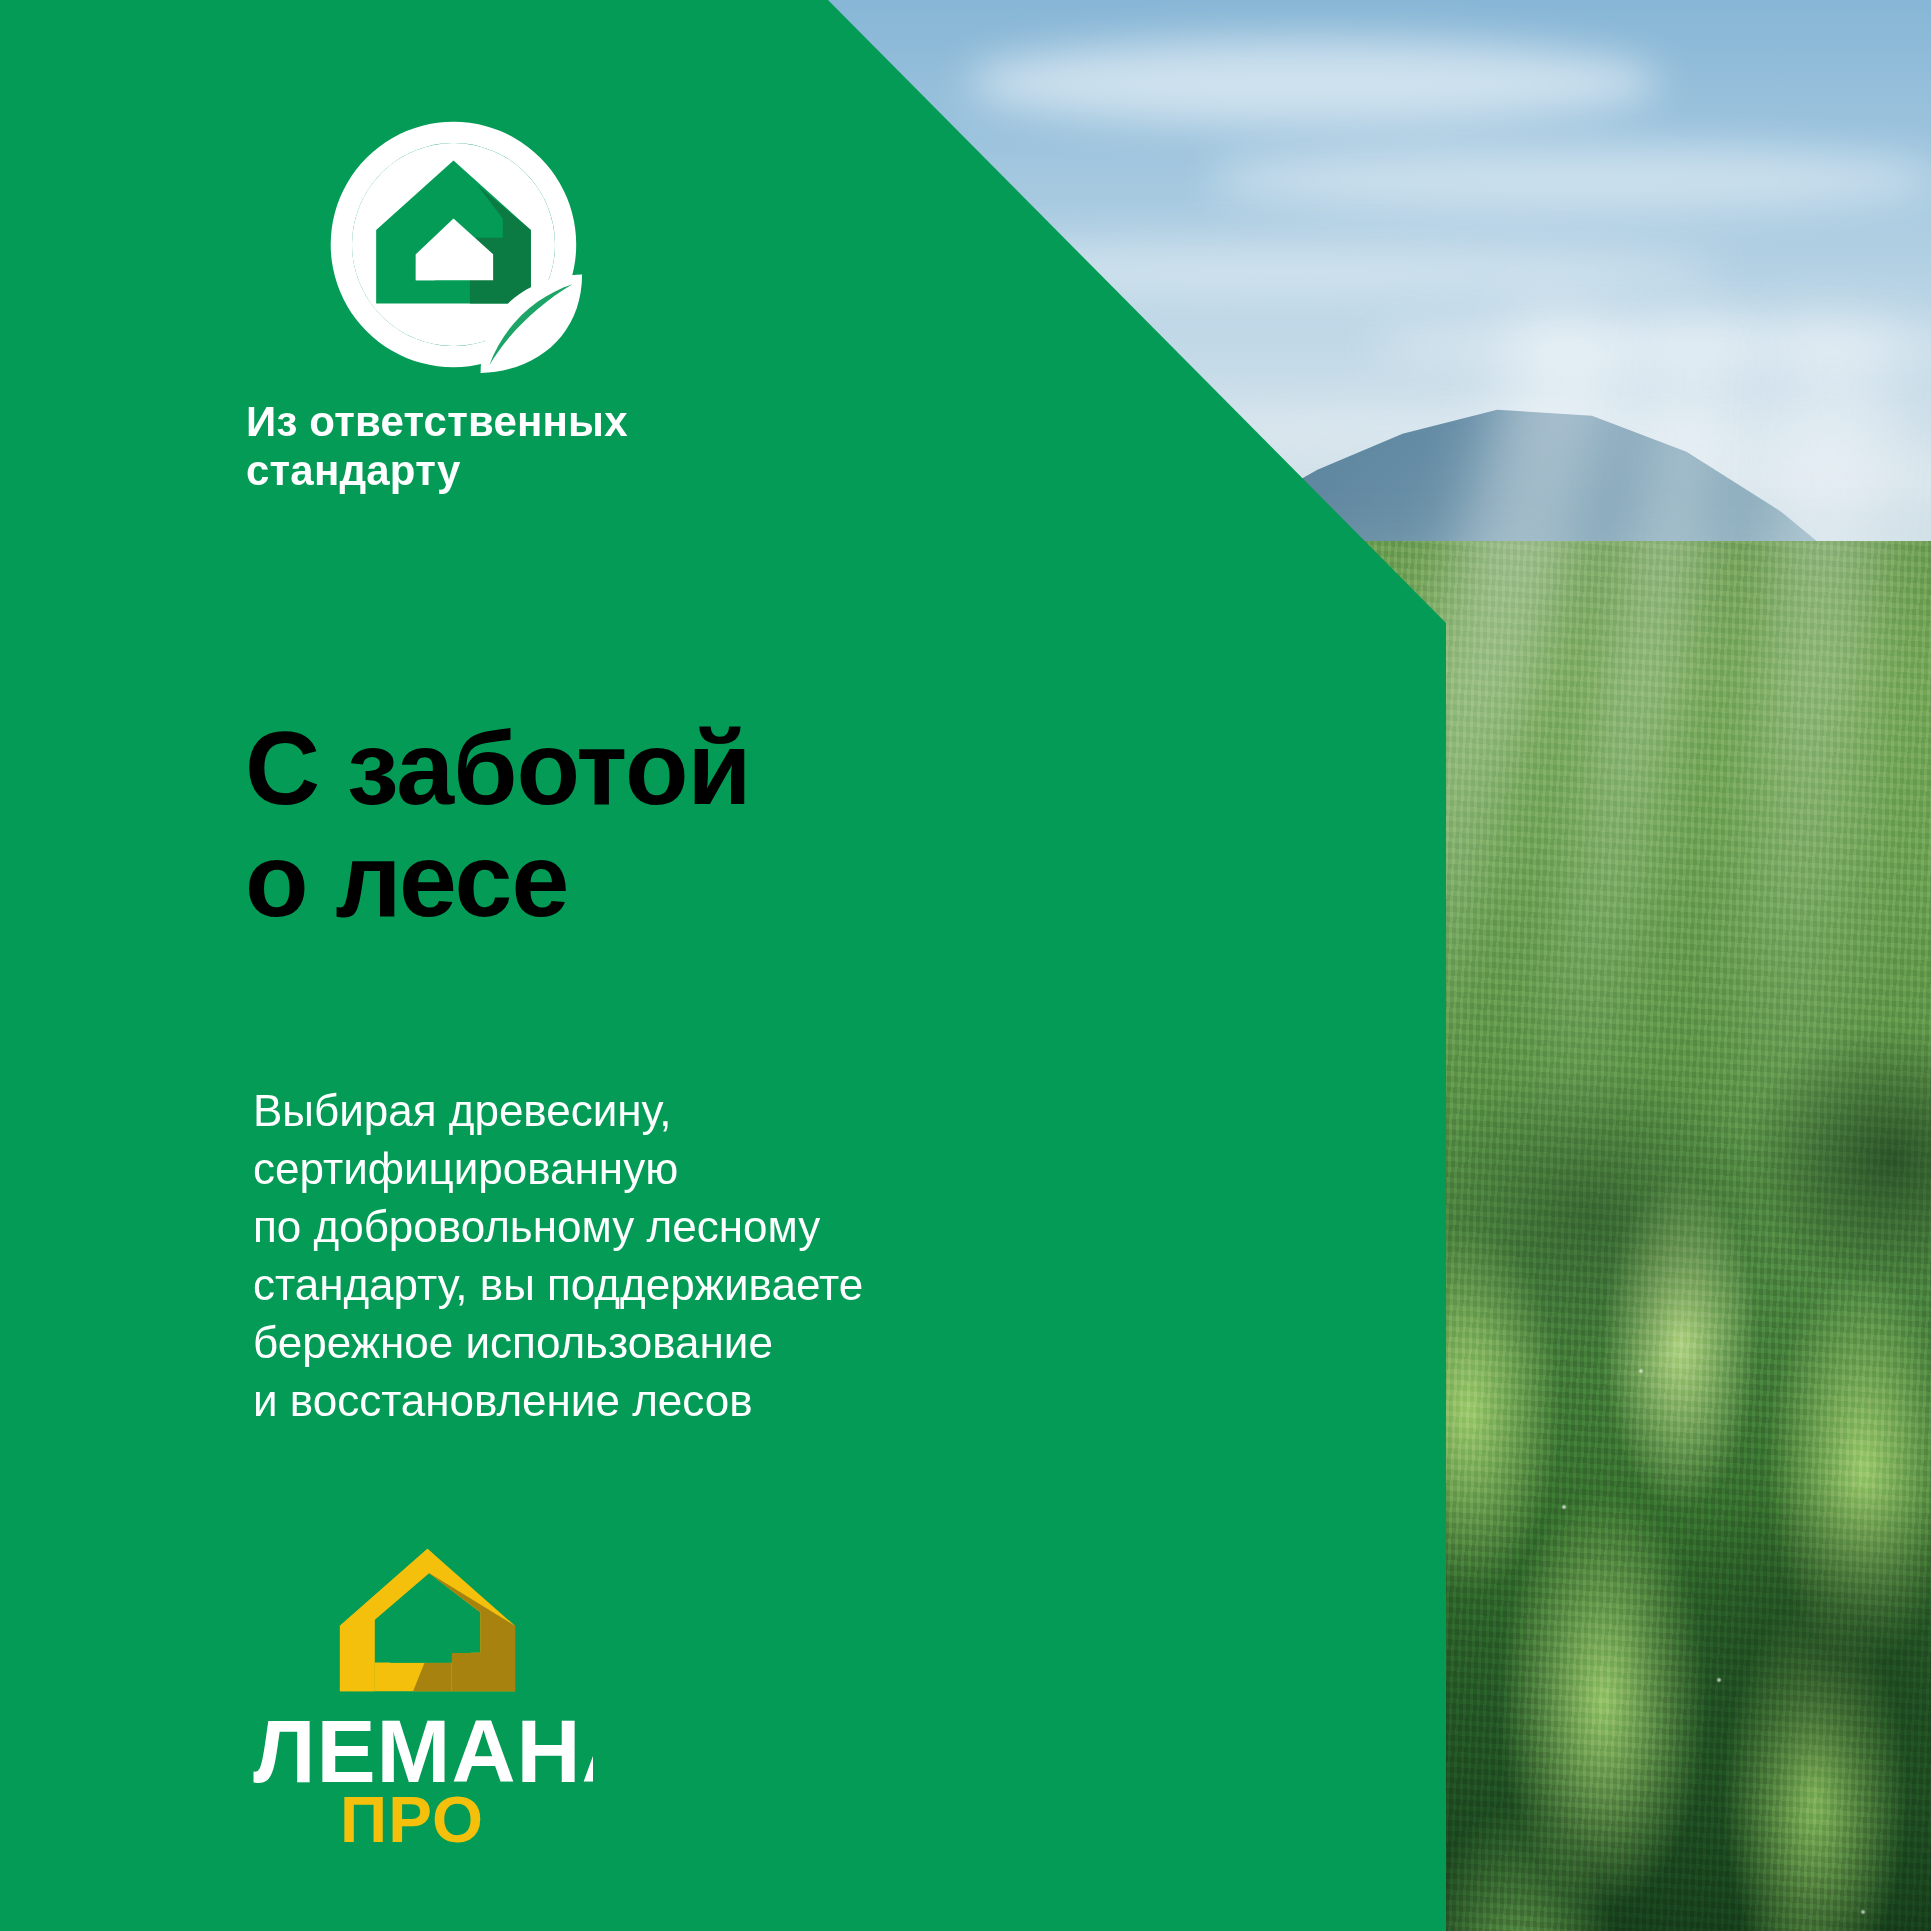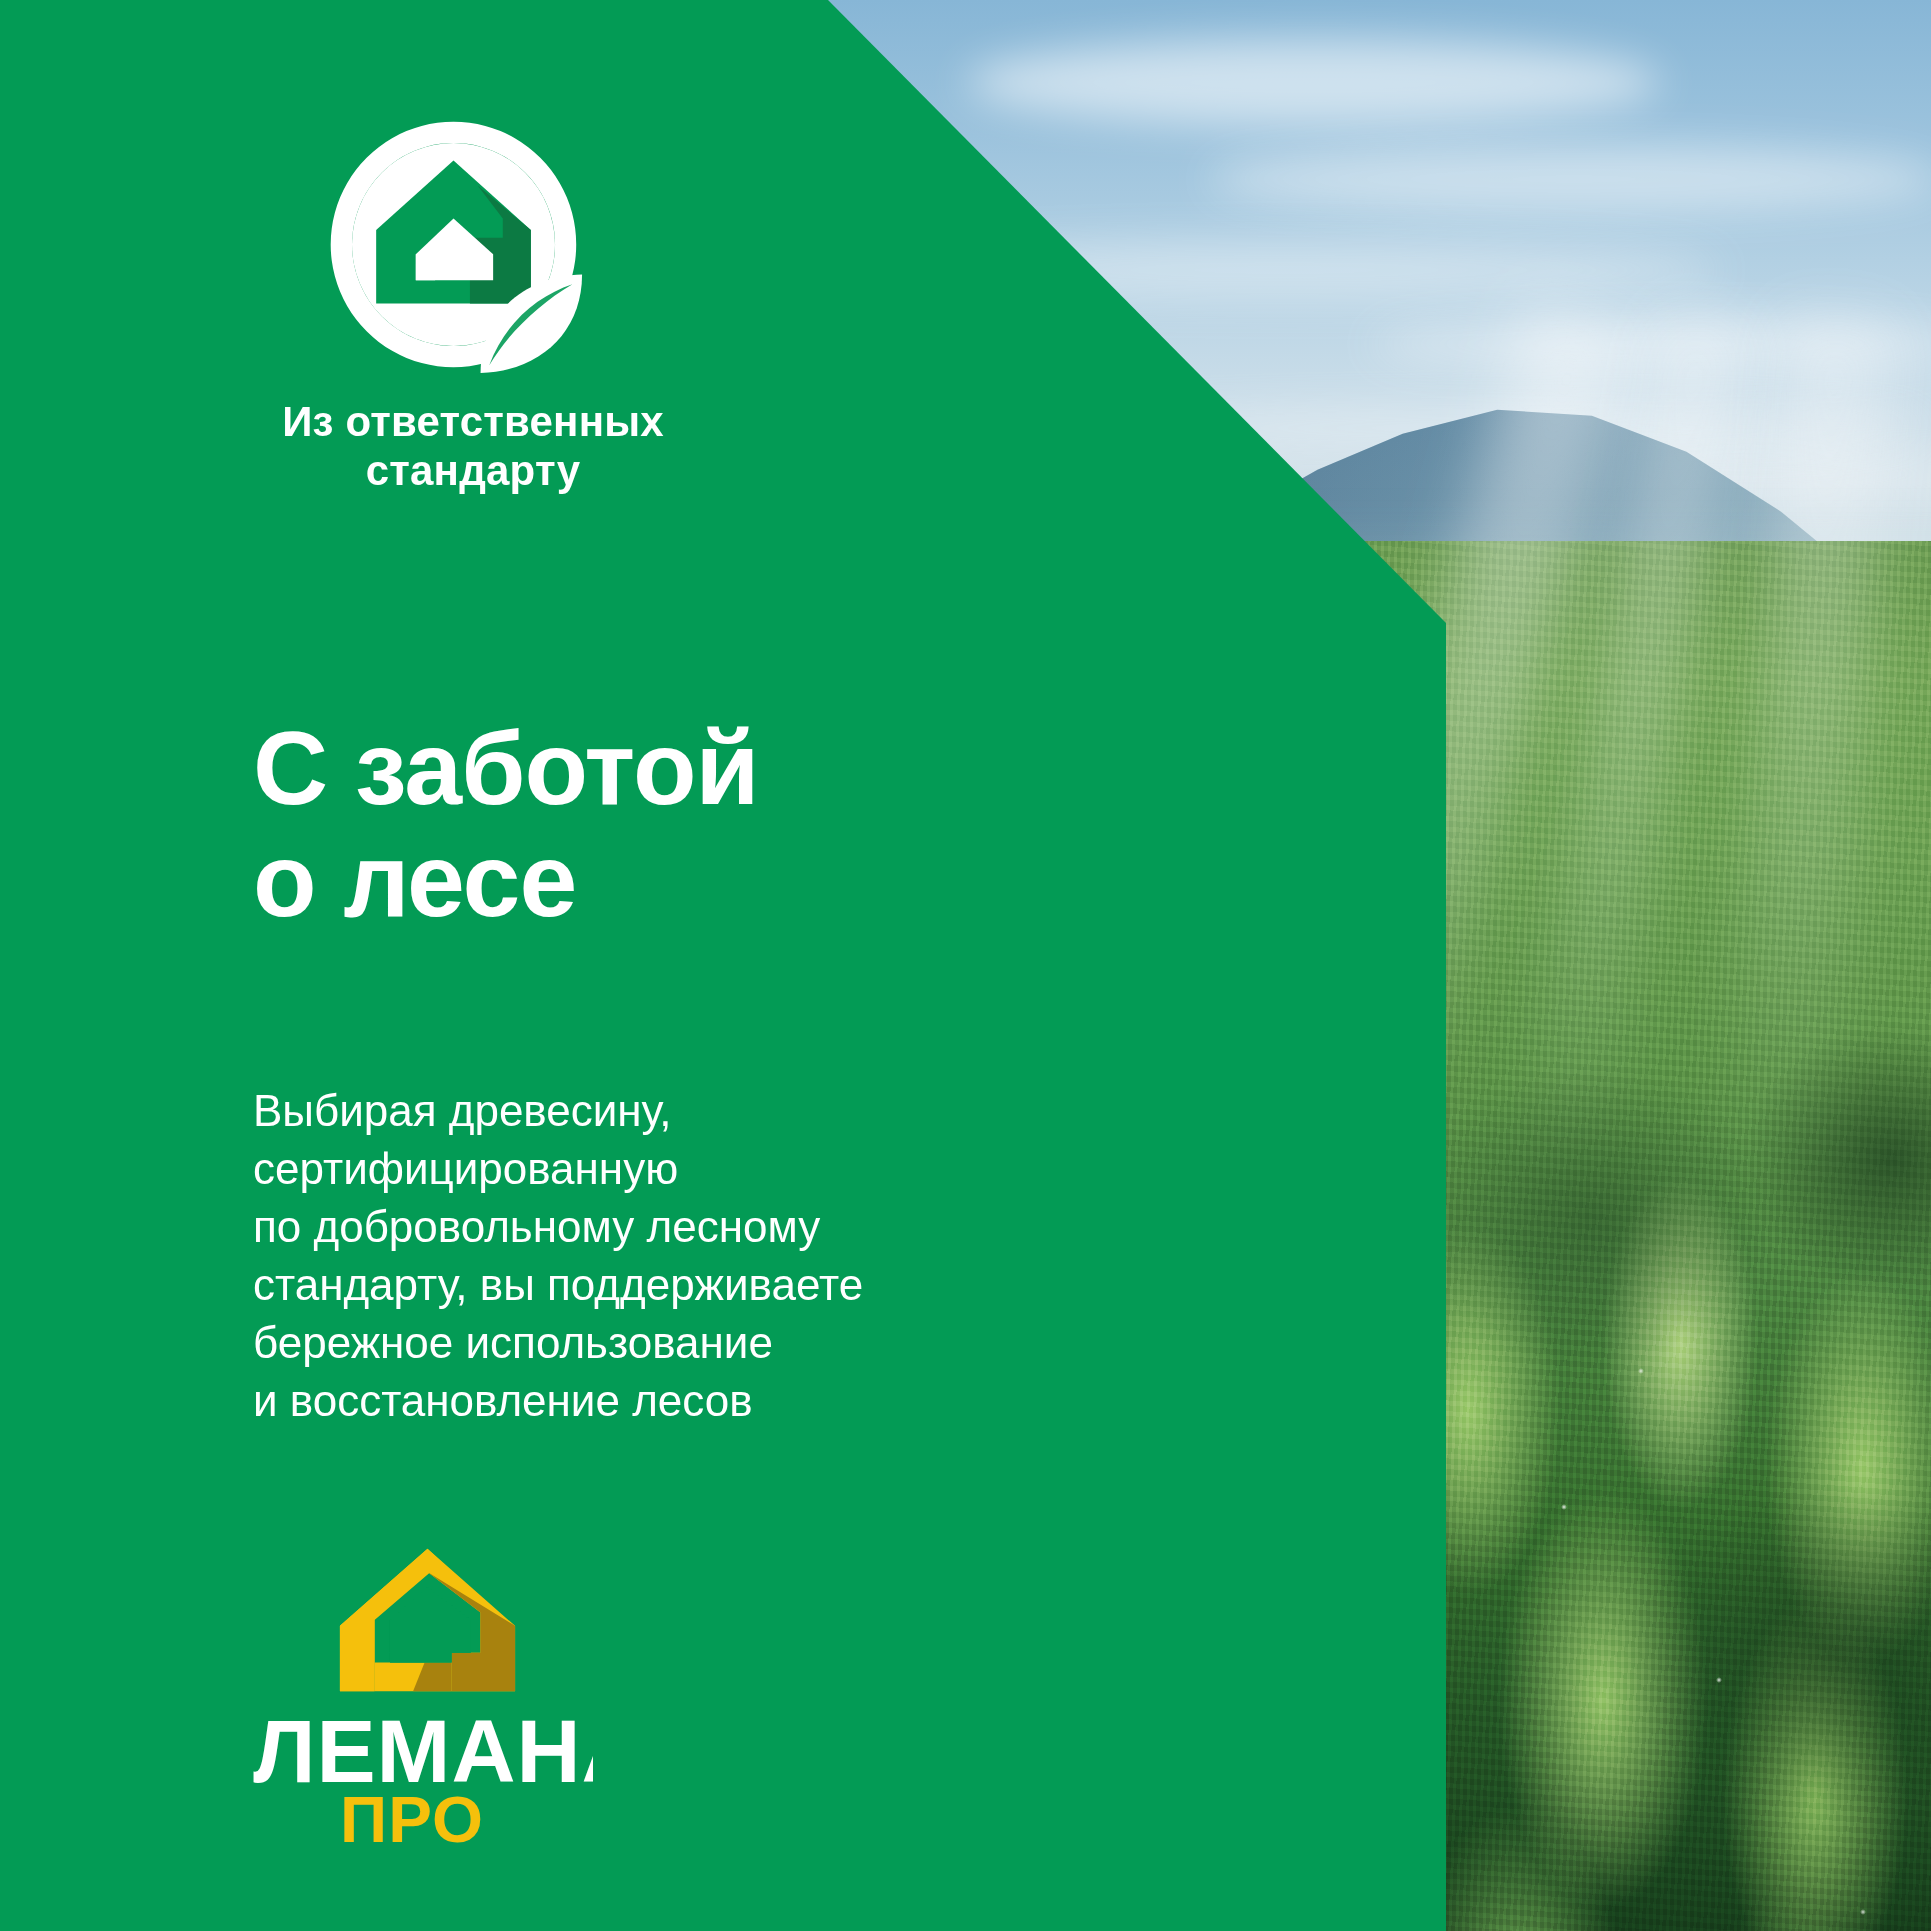--- a/index.html
+++ b/index.html
@@ -173,31 +173,31 @@
     top: 114px;
     width: 454px;
   }
   .cert-mark { width: 261px; height: 261px; display: block; margin-left: 77px; }
   .cert-text {
     margin-top: 23px;
     color: #ffffff;
     font-size: 42px;
     font-weight: 700;
     line-height: 1.16;
-    text-align: center;
+    text-align: left;
     letter-spacing: 0.2px;
     width: 454px;
   }
 
   
   .headline {
     position: absolute;
-    left: 253px;
+    left: 245px;
     top: 642px;
-    color: #ffffff;
+    color: #000000;
     font-size: 104px;
     font-weight: 700;
     line-height: 1.08;
     letter-spacing: -1px;
     white-space: pre-line;
   }
 
   
   .body-copy {
     position: absolute;

